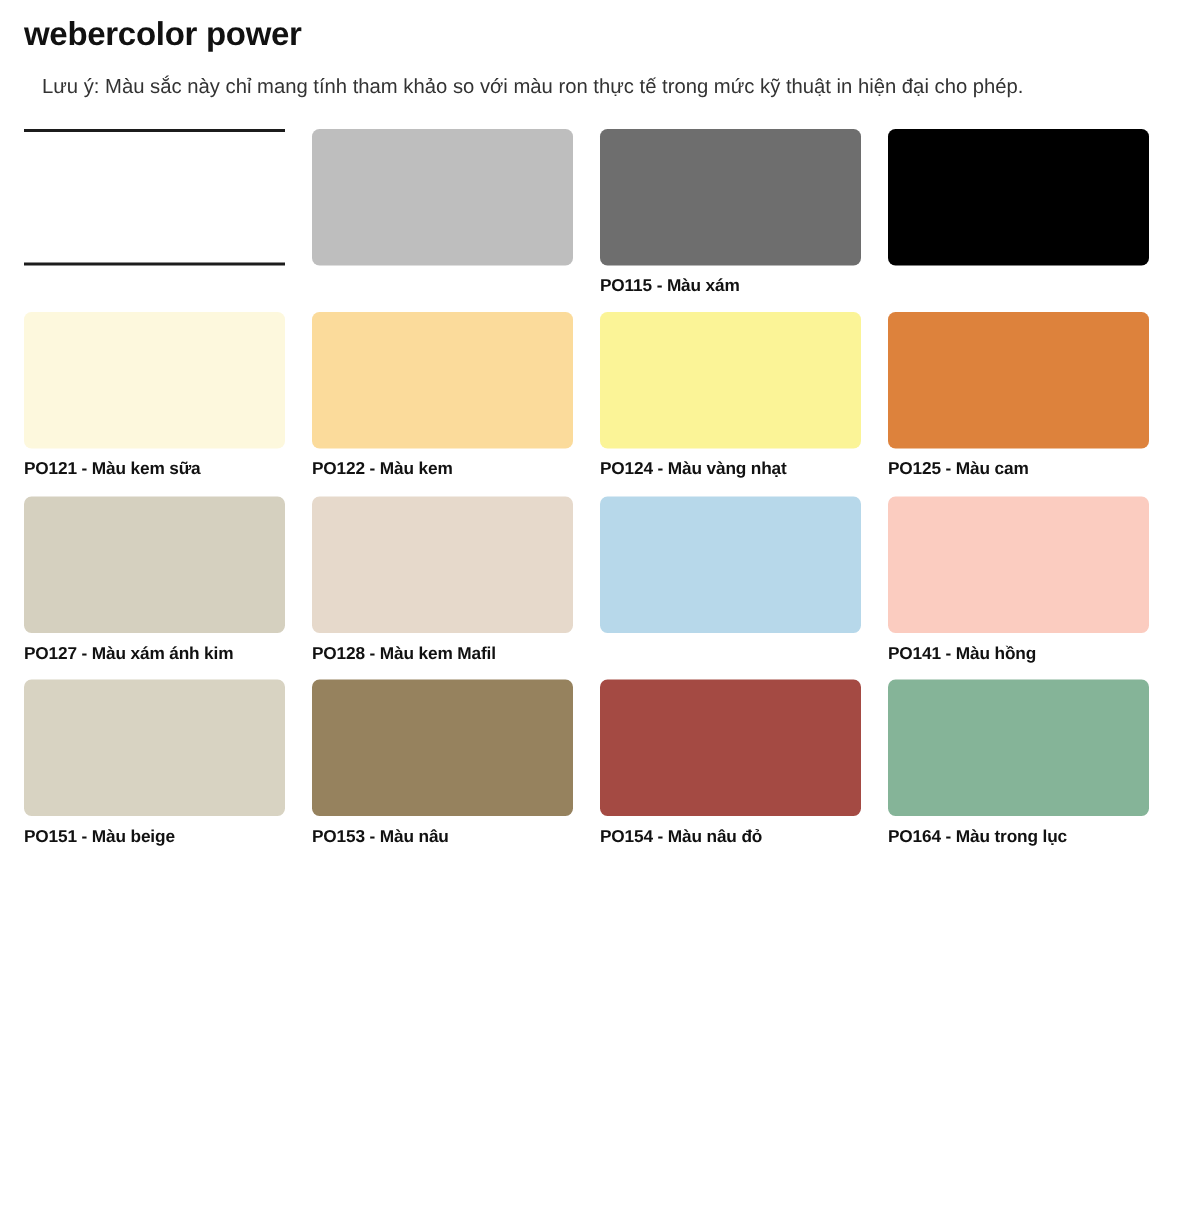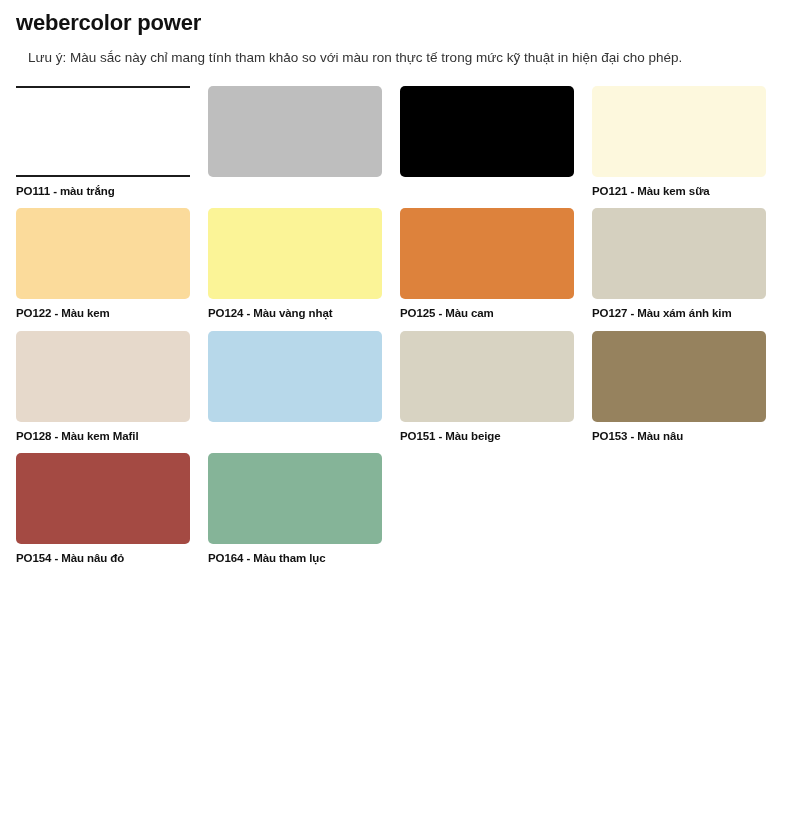--- a/index.html
+++ b/index.html
@@ -75,24 +75,27 @@
 
 <div class="page">
 
   <h1 class="page-title">webercolor power</h1>
 
   <p class="note">Lưu ý: Màu sắc này chỉ mang tính tham khảo so với màu ron thực tế trong mức kỹ thuật in hiện đại cho phép.</p>
 
   <div class="swatch-grid">
       <div class="swatch-cell">
         <div class="swatch-chip outline"></div>
-        <div class="swatch-label">PO111 - màu trắng</div>
       </div>
       <div class="swatch-cell">
         <div class="swatch-chip" style="background: rgb(190, 190, 190);"></div>
+      </div>
+      <div class="swatch-cell">
+        <div class="swatch-chip" style="background: rgb(110, 110, 110);"></div>
+        <div class="swatch-label">PO115 - Màu xám</div>
       </div>
       <div class="swatch-cell">
         <div class="swatch-chip" style="background: rgb(0, 0, 0);"></div>
       </div>
       <div class="swatch-cell">
         <div class="swatch-chip" style="background: rgb(253, 248, 221);"></div>
         <div class="swatch-label">PO121 - Màu kem sữa</div>
       </div>
       <div class="swatch-cell">
         <div class="swatch-chip" style="background: rgb(251, 219, 155);"></div>
@@ -111,30 +114,34 @@
         <div class="swatch-label">PO127 - Màu xám ánh kim</div>
       </div>
       <div class="swatch-cell">
         <div class="swatch-chip" style="background: rgb(230, 217, 203);"></div>
         <div class="swatch-label">PO128 - Màu kem Mafil</div>
       </div>
       <div class="swatch-cell">
         <div class="swatch-chip" style="background: rgb(183, 216, 234);"></div>
       </div>
       <div class="swatch-cell">
+        <div class="swatch-chip" style="background: rgb(251, 204, 192);"></div>
+        <div class="swatch-label">PO141 - Màu hồng</div>
+      </div>
+      <div class="swatch-cell">
         <div class="swatch-chip" style="background: rgb(216, 211, 194);"></div>
         <div class="swatch-label">PO151 - Màu beige</div>
       </div>
       <div class="swatch-cell">
         <div class="swatch-chip" style="background: rgb(150, 130, 94);"></div>
         <div class="swatch-label">PO153 - Màu nâu</div>
       </div>
       <div class="swatch-cell">
         <div class="swatch-chip" style="background: rgb(164, 74, 67);"></div>
         <div class="swatch-label">PO154 - Màu nâu đỏ</div>
       </div>
       <div class="swatch-cell">
         <div class="swatch-chip" style="background: rgb(133, 180, 152);"></div>
-        <div class="swatch-label">PO164 - Màu tham lục</div>
+        <div class="swatch-label">PO164 - Màu trong lục</div>
       </div>
     </div>
 
 </div>
 
 </body></html>

